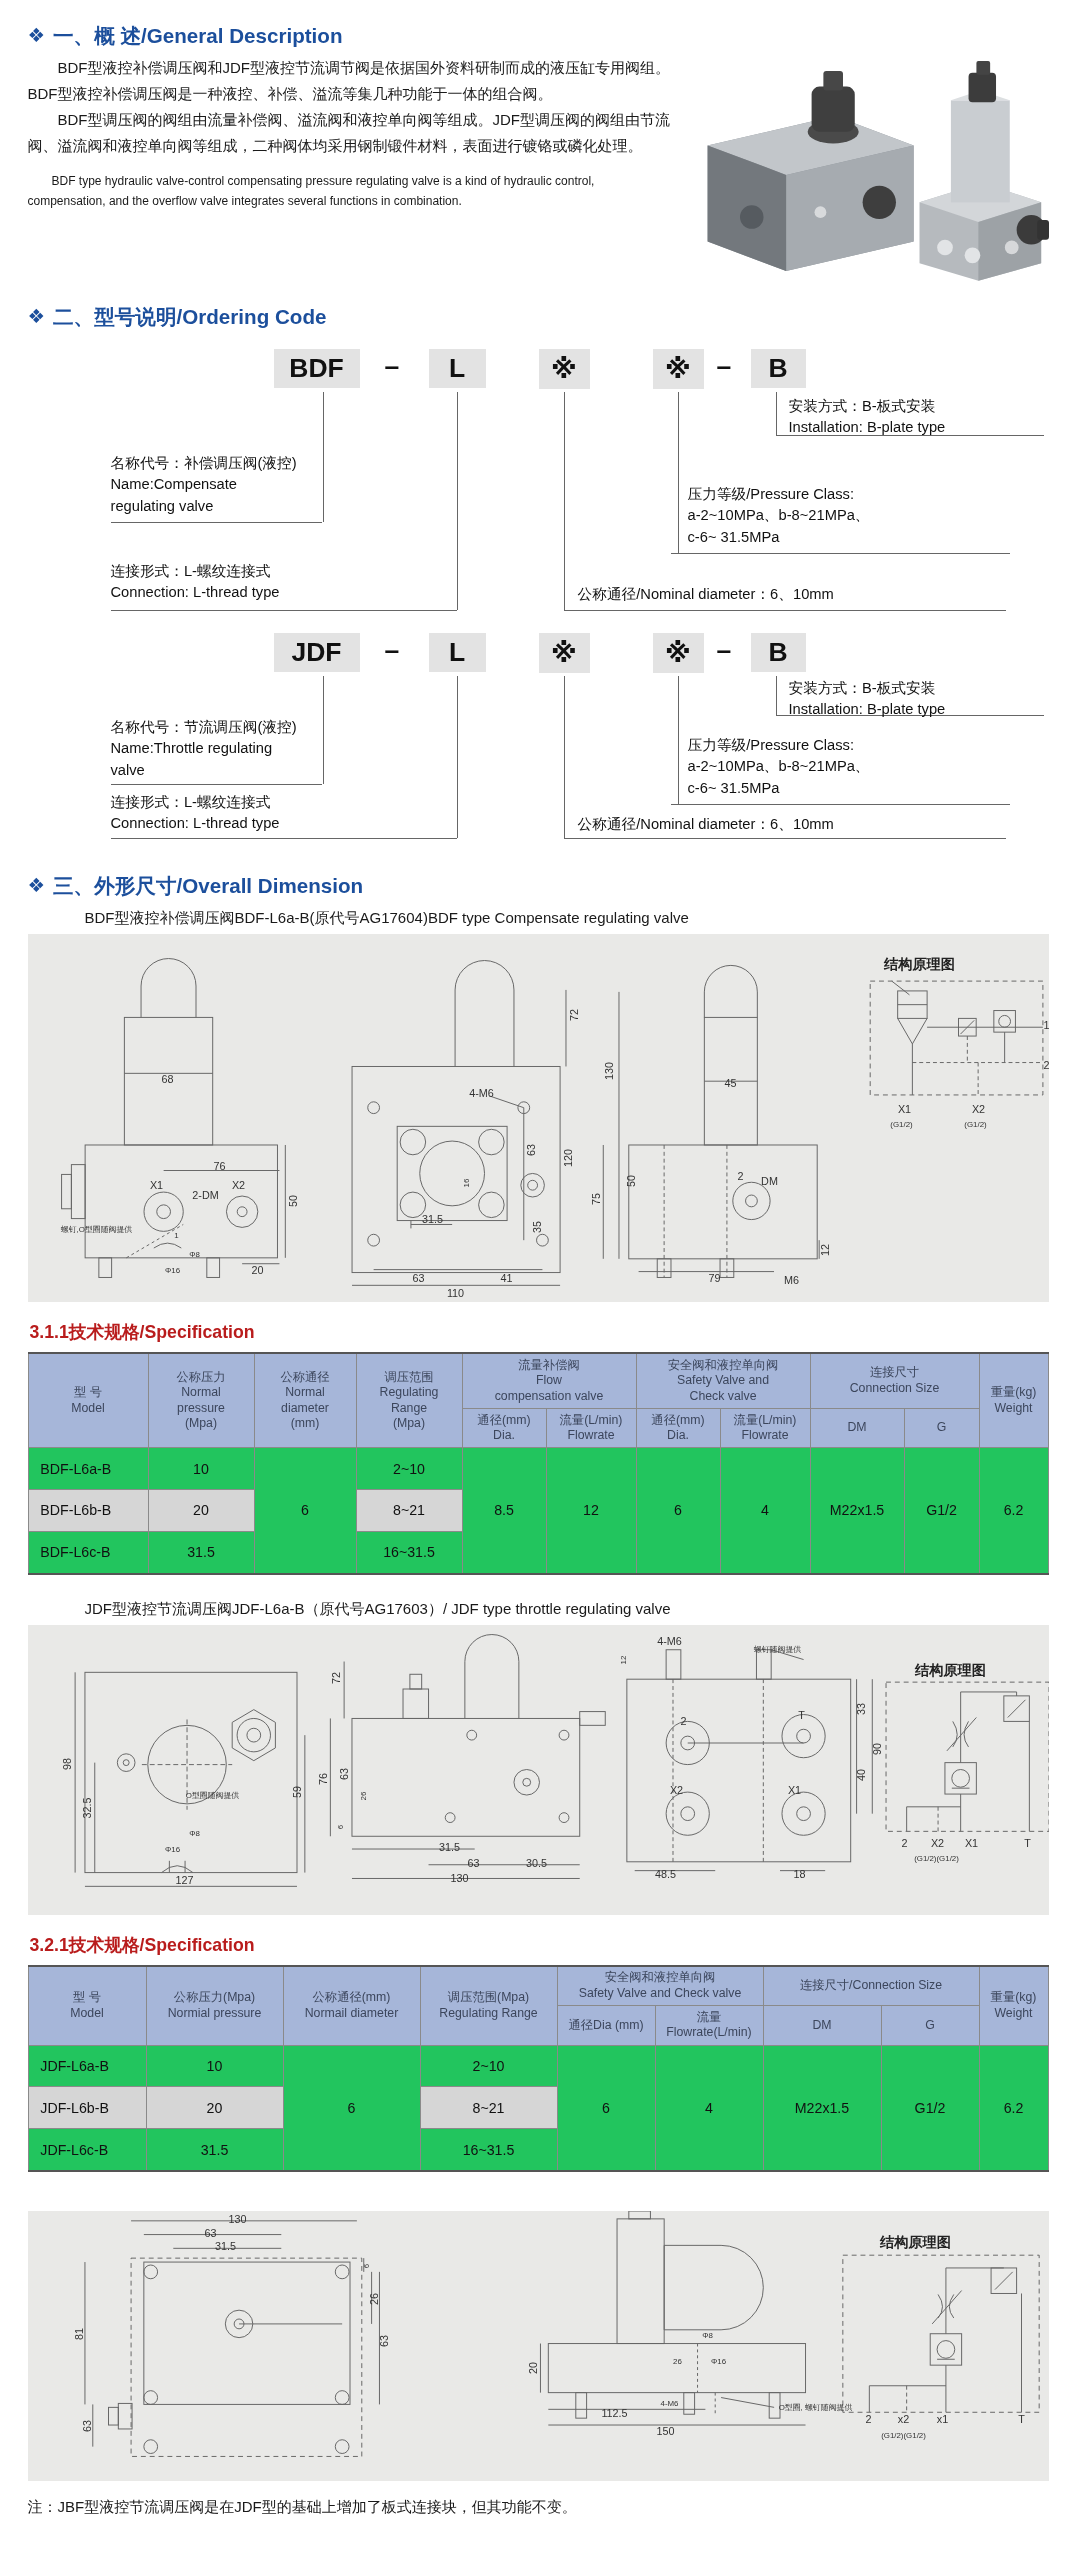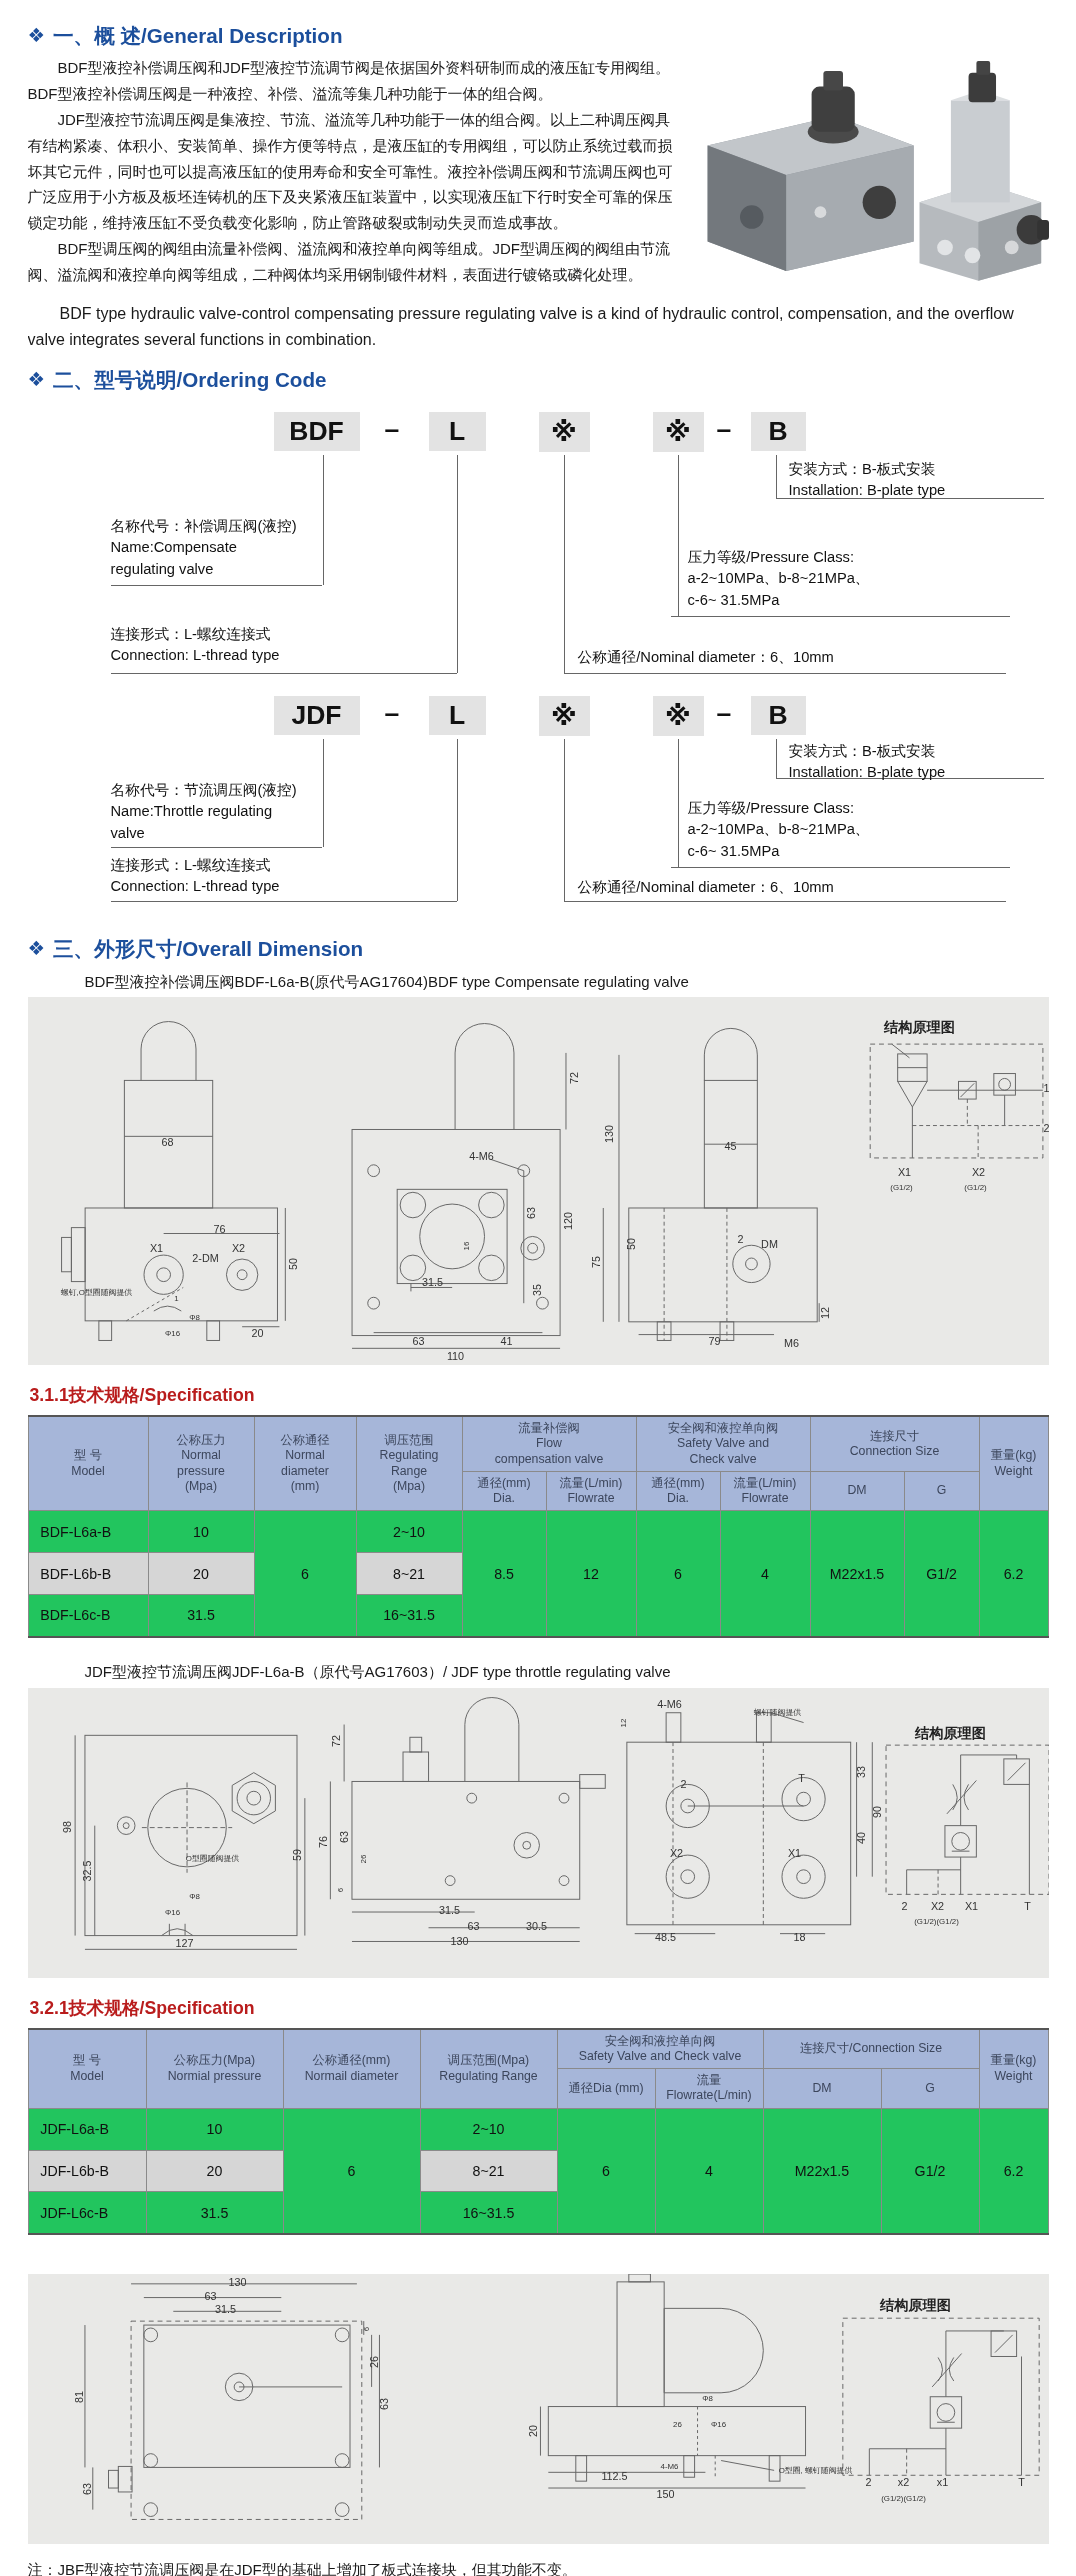--- a/index.html
+++ b/index.html
@@ -3,21 +3,21 @@
 <meta charset="utf-8">
 <style>
   html,body{margin:0;padding:0;background:#fff;}
   body{width:1076px;font-family:"Liberation Sans","DejaVu Sans",sans-serif;color:#222;}
   .wrap{position:relative;padding:7.9px 27.5px 19.6px 27.5px;}
   .sec-h{display:flex;align-items:center;gap:7.9px;color:#1c4f9c;font-weight:bold;font-size:20.6px;margin:13.7px 0 5.9px 0;}
   .marker{color:#1c4f9c;font-size:19.6px;line-height:1;}
   .paras{overflow:hidden;}
   .prod-float{float:right;width:361px;height:228px;margin:0 0 5.9px 13.7px;}
   p.cn{font-size:15px;line-height:1.72;text-indent:2em;margin:0;color:#1a1a1a;}
-  p.en{font-size:16px;line-height:1.6;text-indent:2em;margin:13.7px 0 0 0;color:#1a1a1a;}
+  p.en{font-size:12px;line-height:1.6;text-indent:2em;margin:13.7px 0 0 0;color:#1a1a1a;}
   
   .ordiag{position:relative;width:1021px;}
   .ordiag .codebox{position:absolute;background:#e3e3e3;text-align:center;font-weight:bold;font-size:26.5px;color:#111;padding:3.9px 0;}
   .ordiag .dash{position:absolute;font-weight:bold;font-size:26.5px;color:#111;}
   .ordiag .vline{position:absolute;border-left:1px solid #666;}
   .ordiag .uline{position:absolute;border-top:1px solid #666;}
   .ordiag .ann{position:absolute;font-size:14.7px;line-height:1.45;color:#111;white-space:pre-line;}
   
   .panel{position:relative;background:#e9e9e7;width:1021px;margin:5.9px 0;}
   .dim{position:absolute;font-size:10.8px;color:#333;transform:translate(-50%,-50%);white-space:nowrap;}
@@ -69,21 +69,20 @@
         <rect x="286" y="18" width="28" height="30" rx="4" fill="#3c3c3c"></rect>
         <rect x="294" y="6" width="14" height="14" rx="2" fill="#444"></rect>
         <circle cx="350" cy="178" r="15" fill="#3b3b3b"></circle>
         <rect x="356" y="168" width="12" height="20" rx="3" fill="#333"></rect>
         <circle cx="262" cy="196" r="8" fill="#e2e4e6"></circle>
         <circle cx="290" cy="204" r="8" fill="#e2e4e6"></circle>
         <circle cx="330" cy="196" r="7" fill="#d6d8da"></circle>
       </svg>
     </div>
     <p class="cn">BDF型液控补偿调压阀和JDF型液控节流调节阀是依据国外资料研制而成的液压缸专用阀组。BDF型液控补偿调压阀是一种液控、补偿、溢流等集几种功能于一体的组合阀。</p>
-    <p class="cn">JDF型液控节流调压阀是集液控、节流、溢流等几种功能于一体的组合阀。以上二种调压阀具有结构紧凑、体积小、安装简单、操作方便等特点，是液压缸的专用阀组，可以防止系统过载而损坏其它元件，同时也可以提高液压缸的使用寿命和安全可靠性。液控补偿调压阀和节流调压阀也可广泛应用于小方板及板坯连铸机的压下及夹紧液压缸装置中，以实现液压缸下行时安全可靠的保压锁定功能，维持液压缸不受负载变化影响，防止管路破裂或制动失灵而造成事故。</p>
     <p class="cn">BDF型调压阀的阀组由流量补偿阀、溢流阀和液控单向阀等组成。JDF型调压阀的阀组由节流阀、溢流阀和液控单向阀等组成，二种阀体均采用钢制锻件材料，表面进行镀铬或磷化处理。</p>
     <p class="en">BDF type hydraulic valve-control compensating pressure regulating valve is a kind of hydraulic control, compensation, and the overflow valve integrates several functions in combination.</p>
   </div>
 
   <div class="sec-h">
     <span class="marker">❖</span>
     <span>二、型号说明/Ordering Code</span>
   </div>
 
   <div class="ordiag" style="height:290px;">

